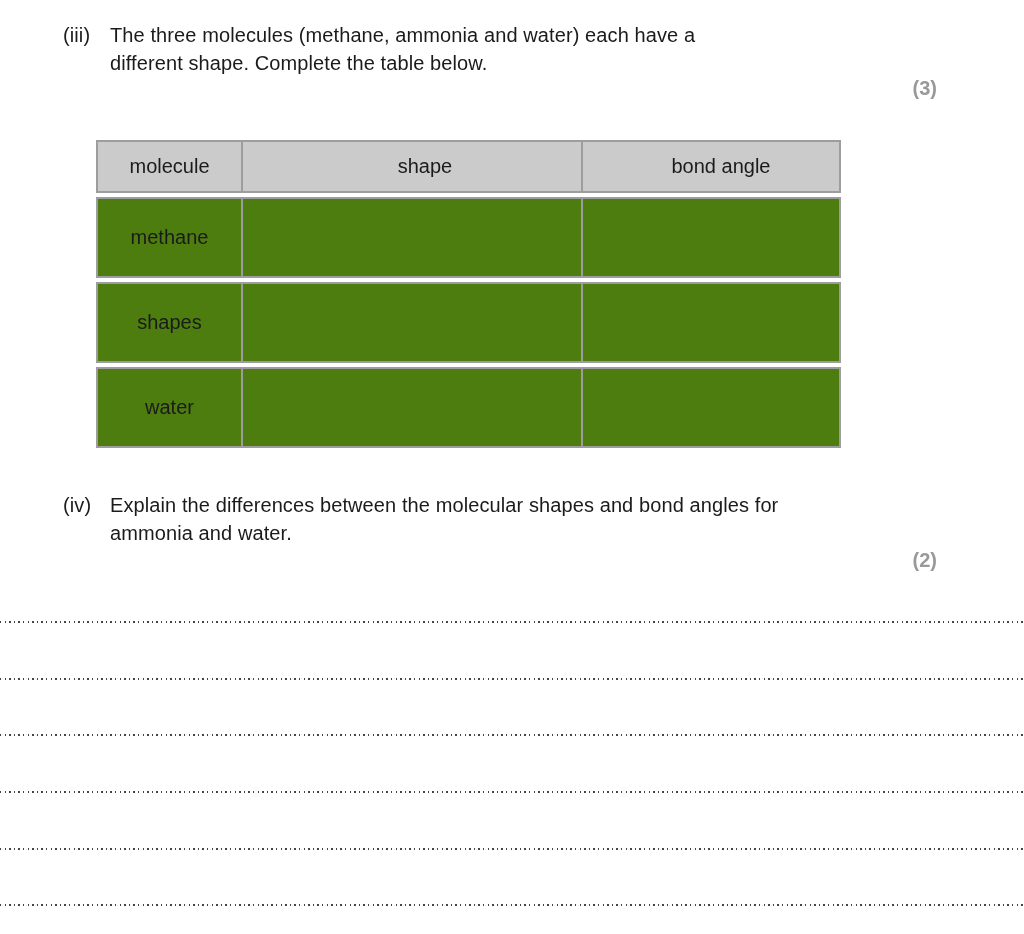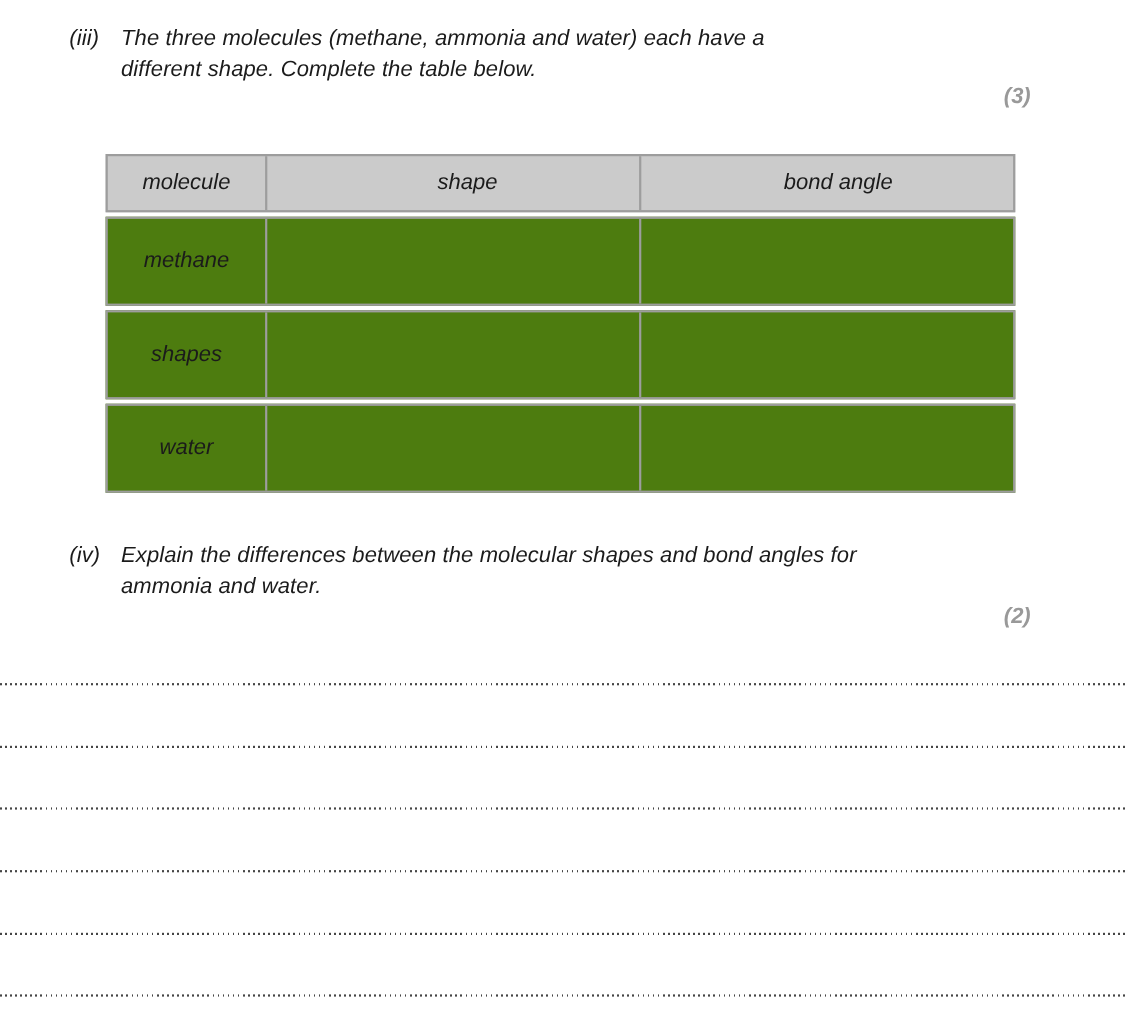--- a/index.html
+++ b/index.html
@@ -4,21 +4,20 @@
 <style>
   html, body { margin: 0; padding: 0; background: #ffffff; }
   .page {
     position: relative;
     width: 1024px;
     height: 934px;
     background: #ffffff;
     font-family: "Liberation Sans", "DejaVu Sans", sans-serif;
     color: #1b1b1b;
     overflow: hidden;
-    font-style: italic;
   }
   .question {
     position: absolute;
     display: flex;
     font-size: 20px;
     line-height: 28px;
     letter-spacing: 0.1px;
   }
   .qlabel { flex: 0 0 47px; }
   .q3 { left: 63px; top: 21px; width: 760px; }
@@ -29,21 +28,21 @@
     font-size: 20px;
     font-weight: bold;
     color: #999999;
   }
   .m3 { top: 77px; }
   .m2 { top: 549px; }
   .xtable {
     position: absolute;
     left: 96px;
     top: 140px;
-    width: 827px;
+    width: 745px;
   }
   .trow {
     display: flex;
     box-sizing: border-box;
     border: 2px solid #9d9d9d;
     background: #4d7c0f;
     height: 81px;
     margin-top: 4px;
   }
   .trow.thead {

